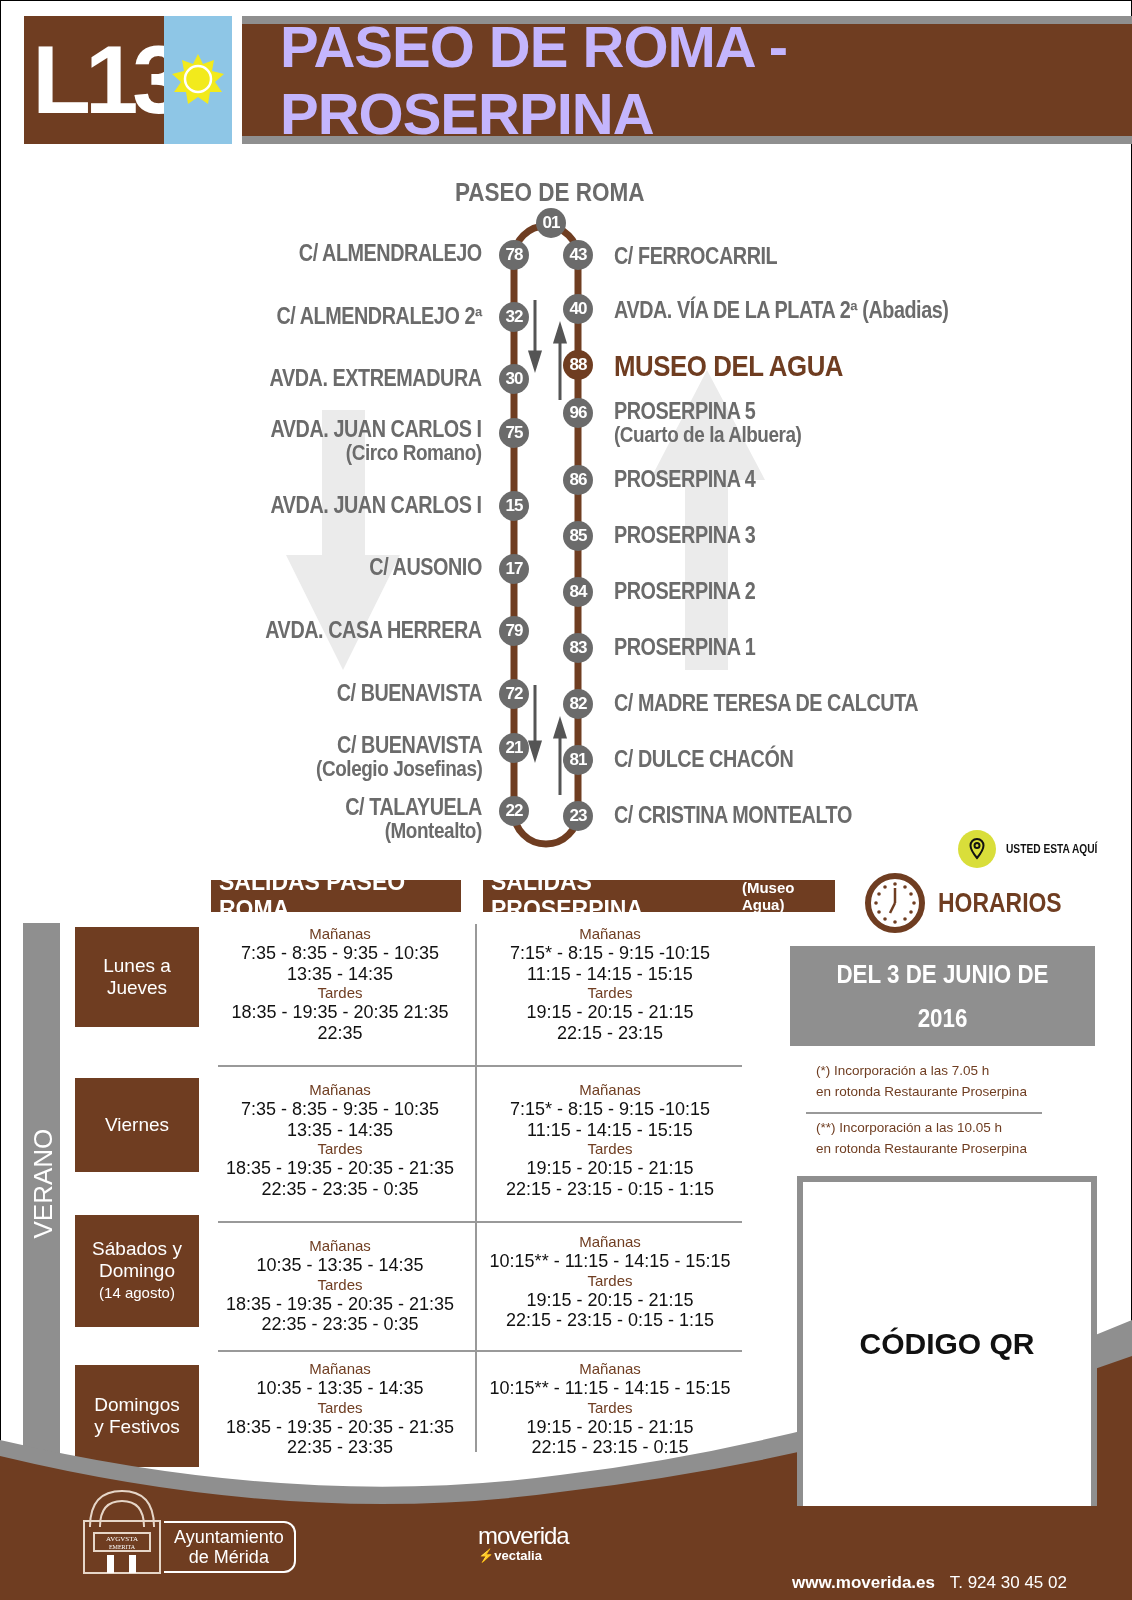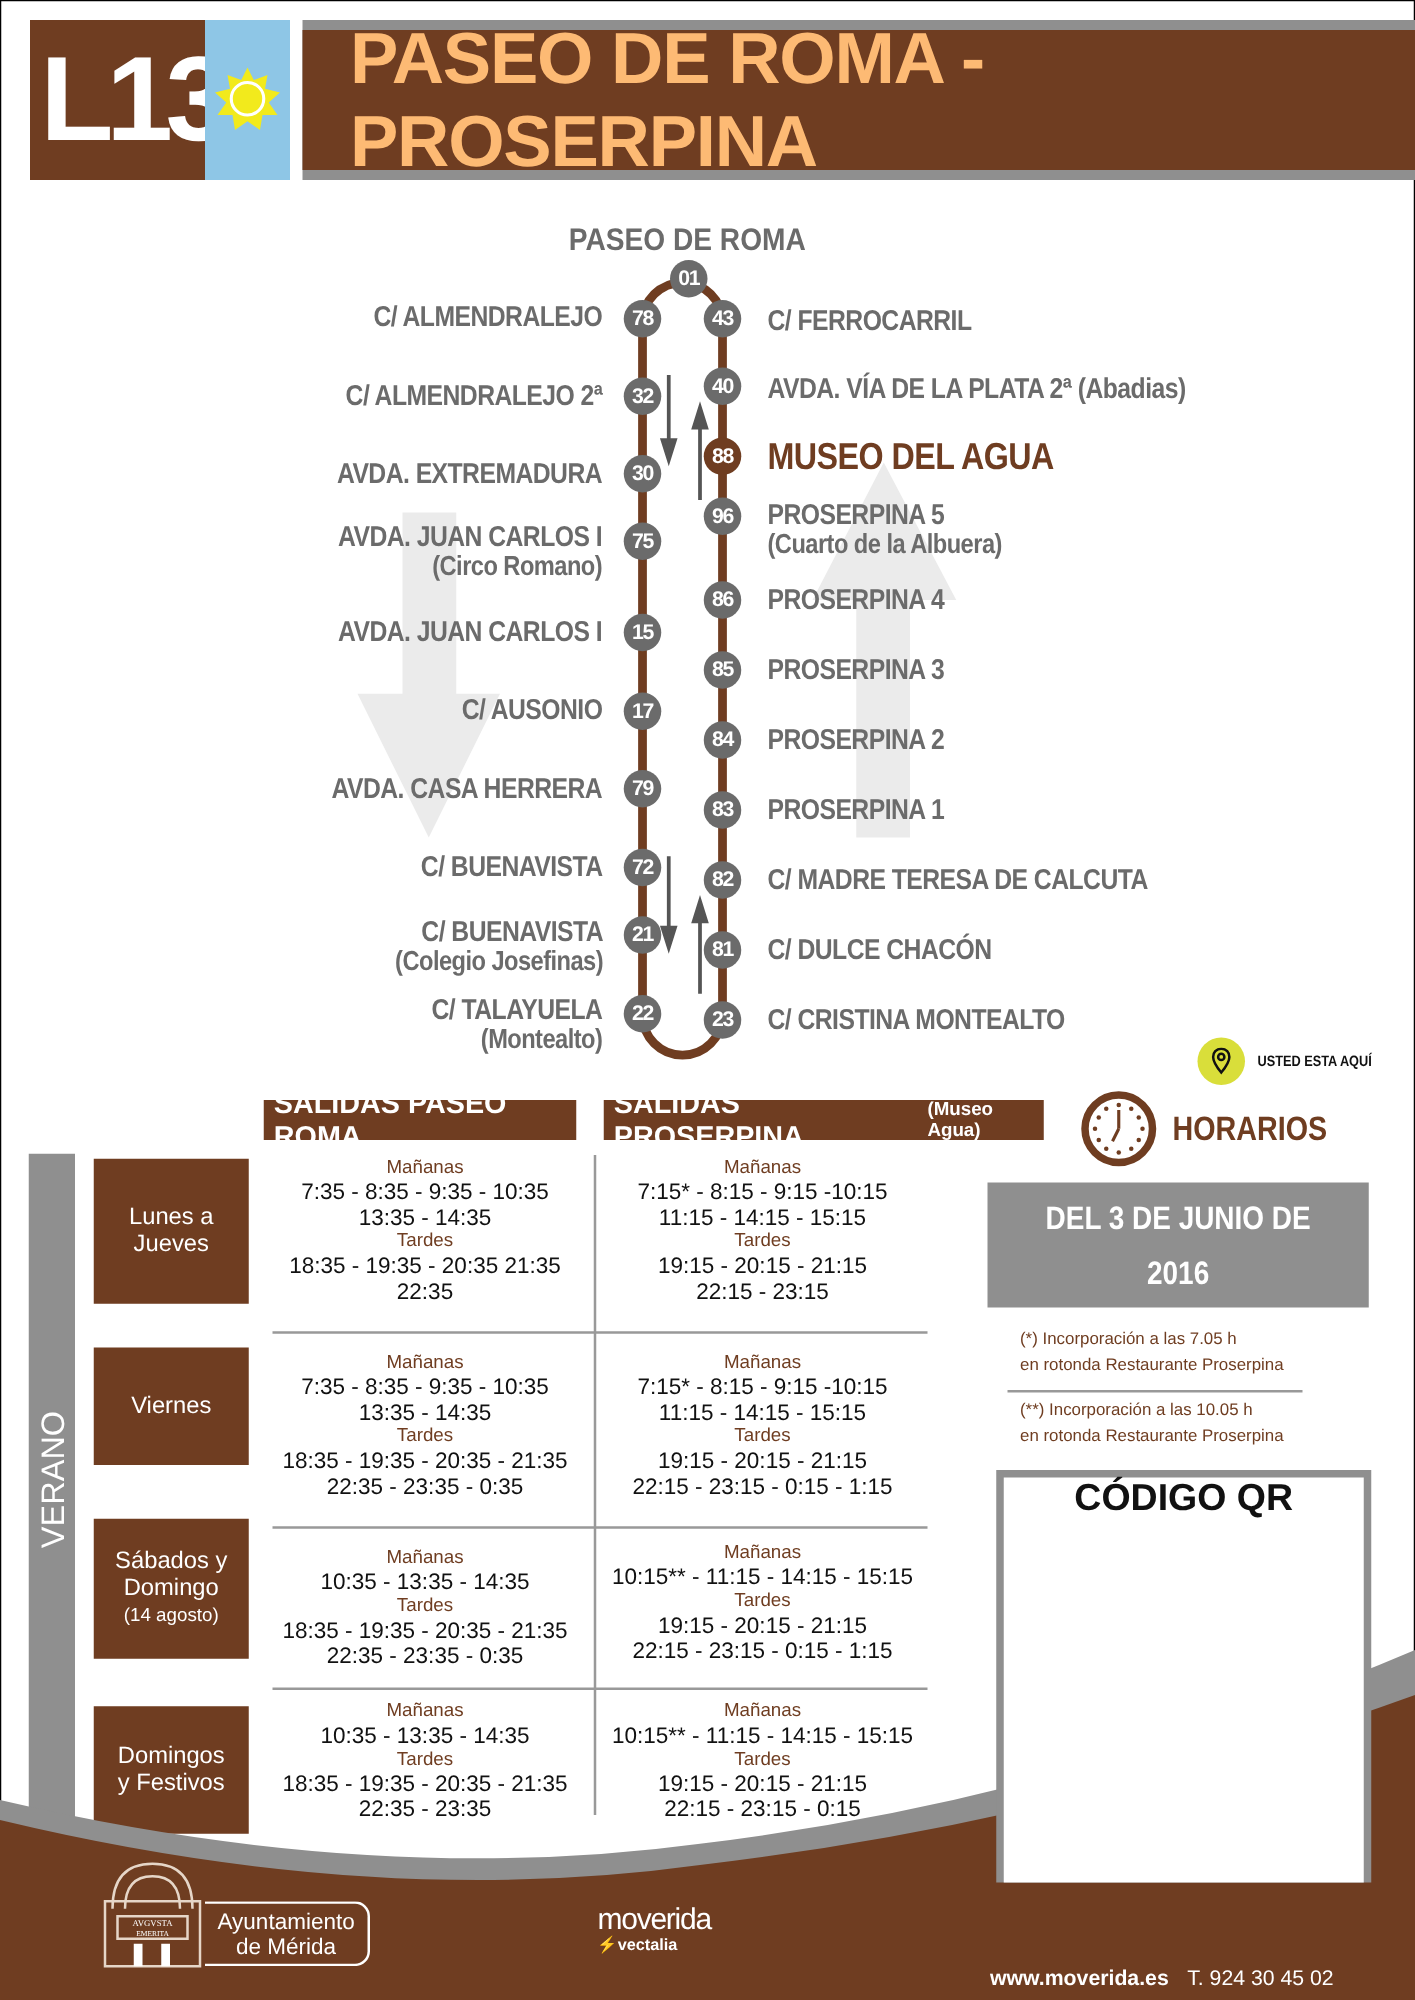--- a/index.html
+++ b/index.html
@@ -9,21 +9,21 @@
   .brown { background:#6f3d21; }
   .abs { position:absolute; }
 
   
   #line-badge { left:0; top:16px; width:164px; height:128px; color:#fff; font-weight:bold;
     font-size:96px; letter-spacing:-6px; display:flex; align-items:center; justify-content:center;margin-left:24px; }
   #sun-box { left:164px; top:16px; width:68px; height:128px; background:#8ec6e6;
     display:flex; align-items:center; justify-content:center; }
   #title-bar { left:242px; top:16px; width:890px; height:128px; background:#8f8f8f; }
   #title-inner { position:absolute; left:0; top:8px; right:0; height:112px; background:#6f3d21;
-    color:#fdba74; font-weight:bold; font-size:58px; display:flex; align-items:center; padding-left:38px;
+    color:#c4b5fd; font-weight:bold; font-size:58px; display:flex; align-items:center; padding-left:38px;
     letter-spacing:-1px; }
 
   
   .stop-label { position:absolute; color:#6b6b6b; font-weight:bold; font-size:23px; line-height:23px;
     letter-spacing:-0.5px; transform:scaleX(0.86); }
   .stop-label.left { text-align:right; transform-origin:right center; }
   .stop-label.right { text-align:left; transform-origin:left center; }
   .stop-label .sub { font-size:22px; }
   .stop-label.highlight { color:#6f3d21; font-size:30px; line-height:30px; }
   .stop-dot { position:absolute; width:30px; height:30px; border-radius:50%; background:#6b6b6b;
@@ -52,21 +52,21 @@
   
   #horarios { left:864px; top:872px; display:flex; align-items:center; gap:12px; }
   #horarios-label { color:#6f3d21; font-weight:bold; font-size:27px; transform:scaleX(0.85); transform-origin:left; }
   #date-box { left:790px; top:946px; width:305px; height:100px; background:#8f8f8f; color:#fff; font-weight:bold;
     font-size:26px; line-height:44px; text-align:center; padding-top:6px; box-sizing:border-box; }
   #date-box div { transform:scaleX(0.86); }
   .note { position:absolute; left:816px; color:#6f3d21; font-size:13.5px; line-height:21px; }
   #note-sep { left:806px; top:1112px; width:236px; height:2px; background:#999; }
   #qr-box { left:797px; top:1176px; width:300px; height:330px; background:#8f8f8f; }
   #qr-inner { position:absolute; left:6px; top:6px; right:6px; bottom:0; background:#fff;
-    display:flex; align-items:flex-start; justify-content:center; font-weight:bold; font-size:30px; color:#111; }
+    display:flex; align-items:center; justify-content:center; font-weight:bold; font-size:30px; color:#111; }
 
   #here-badge { left:958px; top:830px; display:flex; align-items:center; gap:10px; }
   #here-dot { width:38px; height:38px; border-radius:50%; background:#d9de3a; display:flex; align-items:center; justify-content:center; }
   #here-label { font-weight:bold; font-size:12px; color:#111; transform:scaleX(0.85); transform-origin:left; }
 </style>
 </head>
 <body>
 
 <div class="frame"></div>
 
@@ -191,21 +191,21 @@
 
 <div id="season-bar" class="abs">
   <div id="season-label">VERANO</div>
 </div>
 
 <div class="vline" style="left:475px;top:924px;height:528px"></div>
 <div class="hline" style="left:218px;top:1065px;width:524px"></div>
 <div class="hline" style="left:218px;top:1221px;width:524px"></div>
 <div class="hline" style="left:218px;top:1350px;width:524px"></div>
 
-<div class="day-box" style="top:927px;height:116px">
+<div class="day-box" style="top:927px;height:100px">
     <span style="width:90px">Lunes a Jueves</span>
   </div>
 <div class="cell" style="left:210px;width:260px;top:925px">
   <div class="period">Mañanas</div>
   <div>7:35 - 8:35 - 9:35 - 10:35</div>
     <div>13:35 - 14:35</div>
   <div class="period">Tardes</div>
   <div>18:35 - 19:35 - 20:35  21:35</div>
     <div>22:35</div>
 </div>

